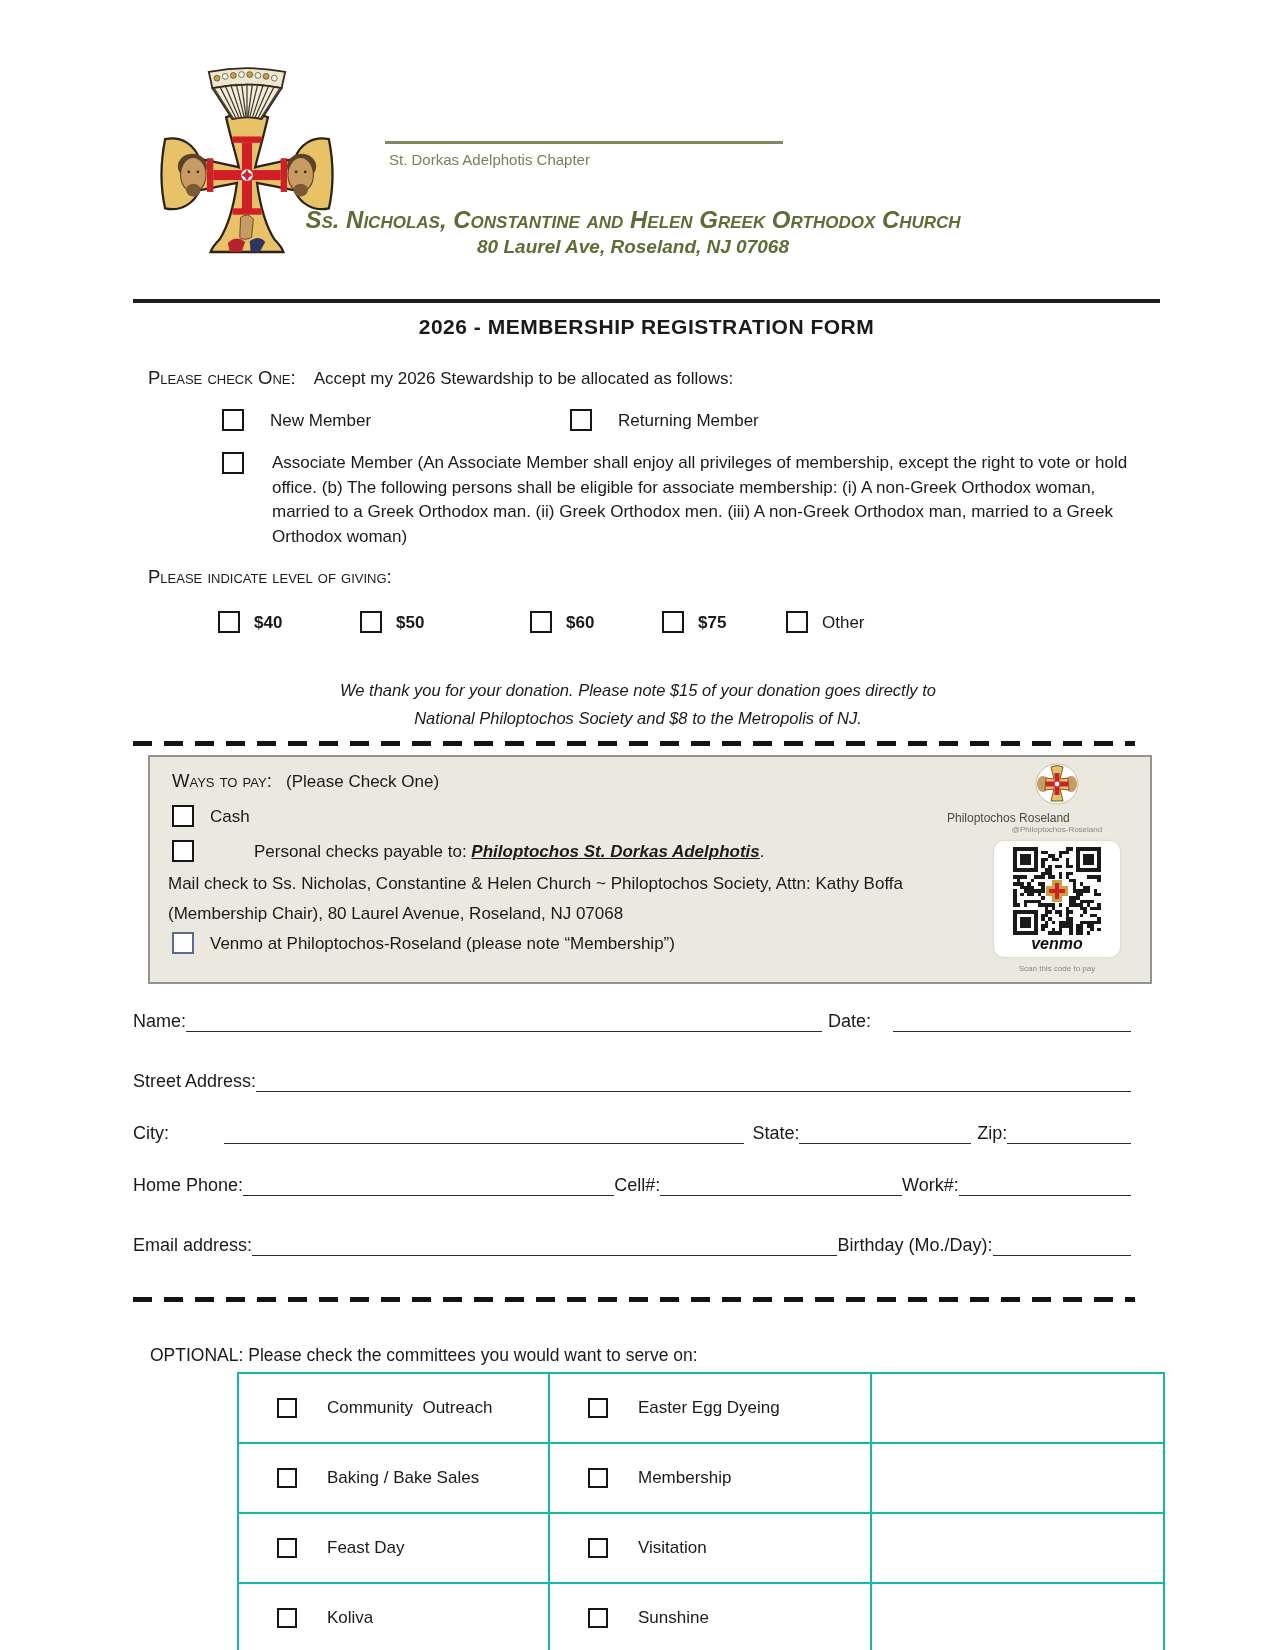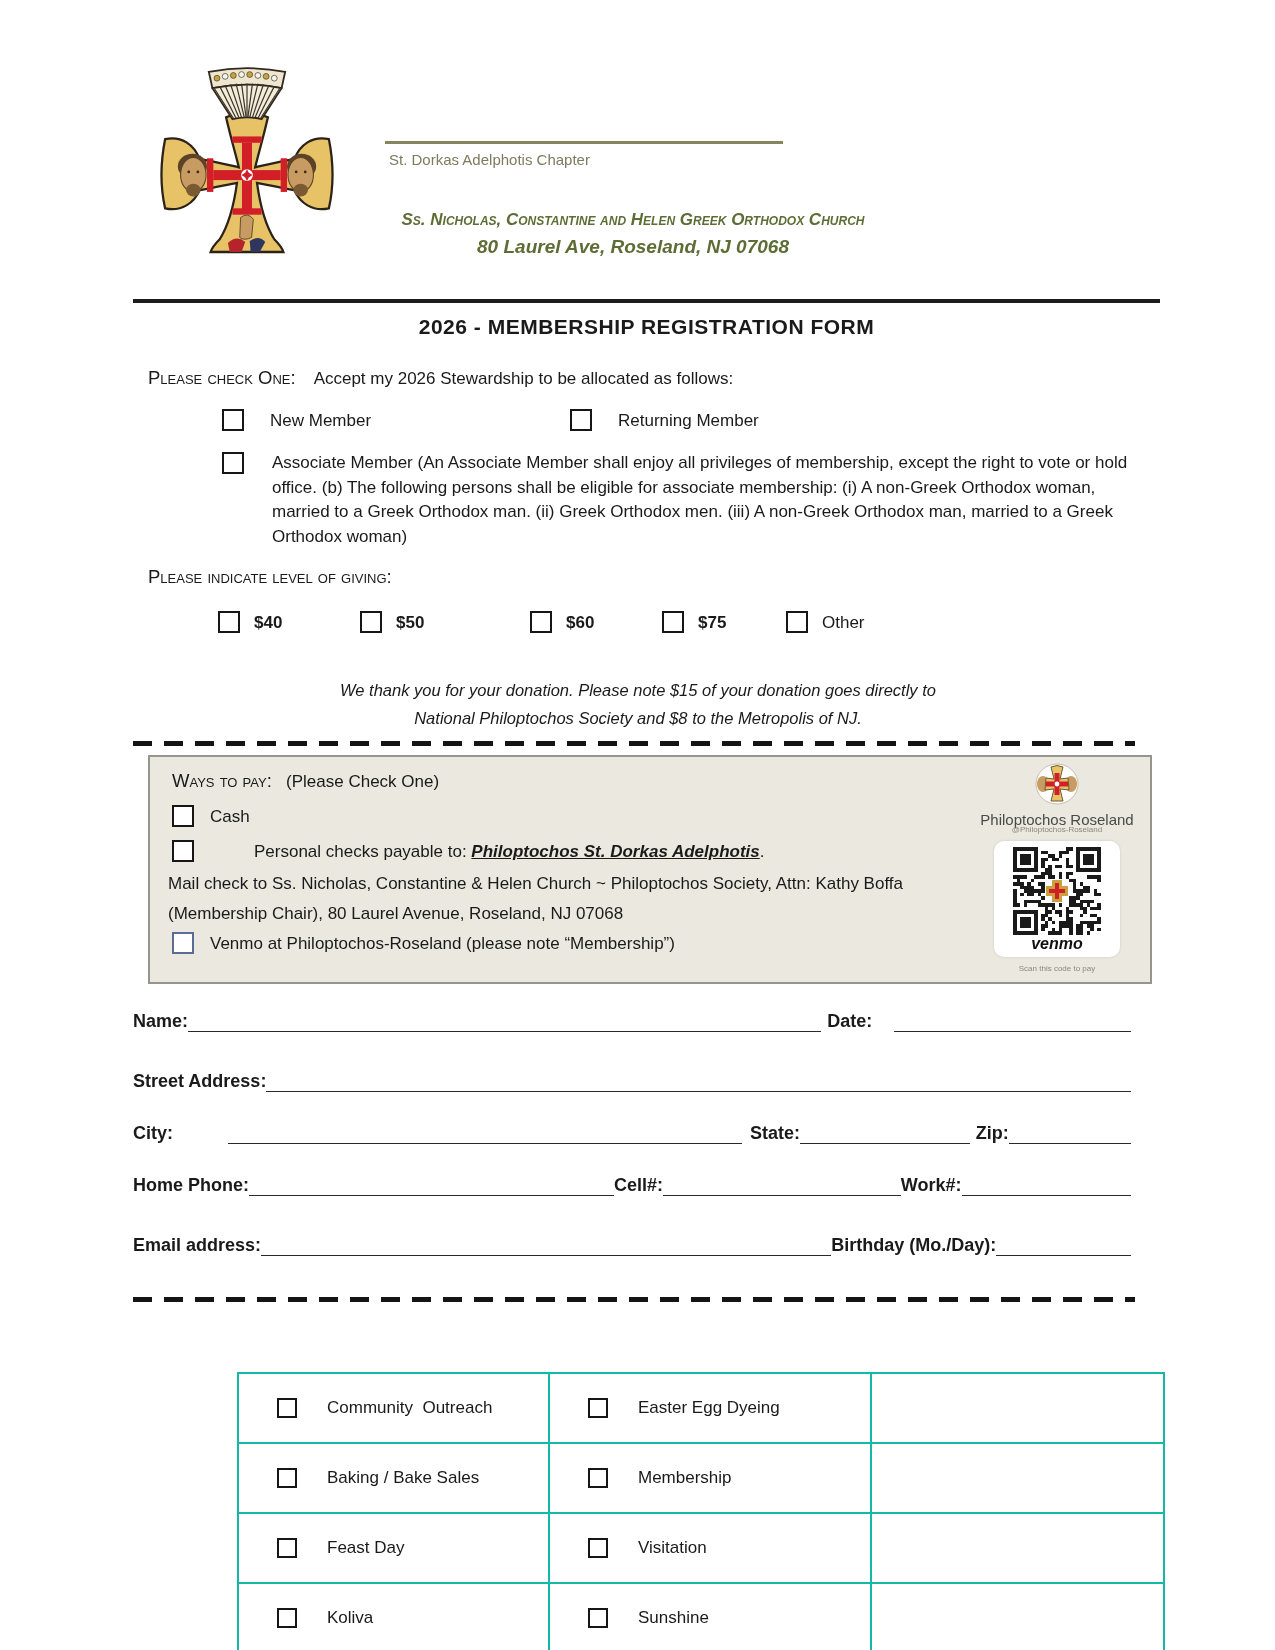--- a/index.html
+++ b/index.html
@@ -5,42 +5,42 @@
   html,body{margin:0;padding:0;background:#fff;}
   .page{position:relative;width:1275px;height:1650px;background:#ffffff;overflow:hidden;
         font-family:"Liberation Sans",sans-serif;color:#1a1a1a;}
   .abs{position:absolute;}
   
   .org-name{font-family:"Liberation Serif",serif;font-size:21px;letter-spacing:3px;color:#6b6c50;}
   .org-rule{height:3px;background:#84855f;}
   .chapter{font-size:15px;color:#7b7c5e;}
   .church{width:1000px;text-align:center;color:#5e6c35;font-weight:bold;font-style:italic;
           font-size:19px;line-height:27px;}
-  .church-l1{font-variant:small-caps;font-size:17px;}
+  .church-l1{font-variant:small-caps;font-size:24px;}
   .top-rule{height:4px;background:#1d1d1d;}
   .form-title{width:1027px;text-align:center;font-size:21px;font-weight:bold;letter-spacing:.5px;}
   
   .t{font-size:17px;}
   .sc-label{font-variant:small-caps;font-size:18.5px;}
   .cb{width:22px;height:22px;background:#fff;border:2px solid #161616;box-sizing:border-box;}
   .cb-blue{border-color:#5c6b96;}
   .assoc-text{width:878px;font-size:17px;line-height:24.5px;}
   .thanks{width:1010px;text-align:center;font-style:italic;font-size:16.5px;line-height:28px;}
   .dashes{height:5px;background:repeating-linear-gradient(90deg,#141414 0 19px,transparent 19px 31px);}
   
   .paybox{width:1004px;height:229px;background:#eae8df;border:2px solid #96958d;box-sizing:border-box;}
   .payee{font-weight:bold;font-style:italic;text-decoration:underline;}
   .mail-note{width:805px;font-size:17px;line-height:30px;}
-  .vp-name{width:220px;text-align:center;font-size:15px;color:#4a4a45;}
+  .vp-name{width:220px;text-align:left;font-size:12px;color:#4a4a45;}
   .vp-handle{width:220px;text-align:center;font-size:8px;color:#8a887f;}
   .vp-card{width:126px;height:116px;background:#fff;border-radius:10px;box-shadow:0 0 3px rgba(0,0,0,.12);}
   .vp-brand{width:126px;text-align:center;font-size:16px;font-weight:bold;font-style:italic;color:#111;}
   .vp-scan{width:220px;text-align:center;font-size:8px;color:#8a887f;}
   
-  .frow{display:flex;align-items:flex-end;height:26px;font-size:18px;white-space:nowrap;font-weight:bold;}
+  .frow{display:flex;align-items:flex-end;height:26px;font-size:18px;white-space:nowrap;}
   .wline{border-bottom:1.7px solid #2a2a2a;height:24px;}
   
   .ctable{width:926px;border:2.5px solid #7e7e78;border-collapse:collapse;table-layout:fixed;}
   .ctable td{border:2px solid #14b8a6;height:36px;padding:16px;}
   .cellwrap{display:flex;align-items:center;gap:30px;padding-left:22px;}
   .cb-sm{width:20px;height:20px;background:#fff;border:2px solid #161616;box-sizing:border-box;flex:none;}
   .clabel{font-size:17px;white-space:pre-wrap;}
 </style>
 </head>
 <body>
@@ -429,20 +429,21 @@
 
   <div class="abs frow" style="left:133px;top:1230px;width:998px;">
     <span>Email address:</span>
     <span class="wline" style="flex:575;"></span>
     <span>Birthday (Mo./Day):</span>
     <span class="wline" style="flex:136;"></span>
   </div>
 
   <div class="abs dashes" style="left:133px;top:1297px;width:1002px;"></div>
 
+  <div class="abs" style="left:150px;top:1345px;font-size:17.5px;">OPTIONAL: Please check the committees you would want to serve on:</div>
 
   <table class="ctable abs" style="left:237px;top:1372px;">
     <colgroup>
         <col style="width:311px">
         <col style="width:322px">
         <col style="width:293px">
       </colgroup>
     <tbody>
         <tr>
       <td>

